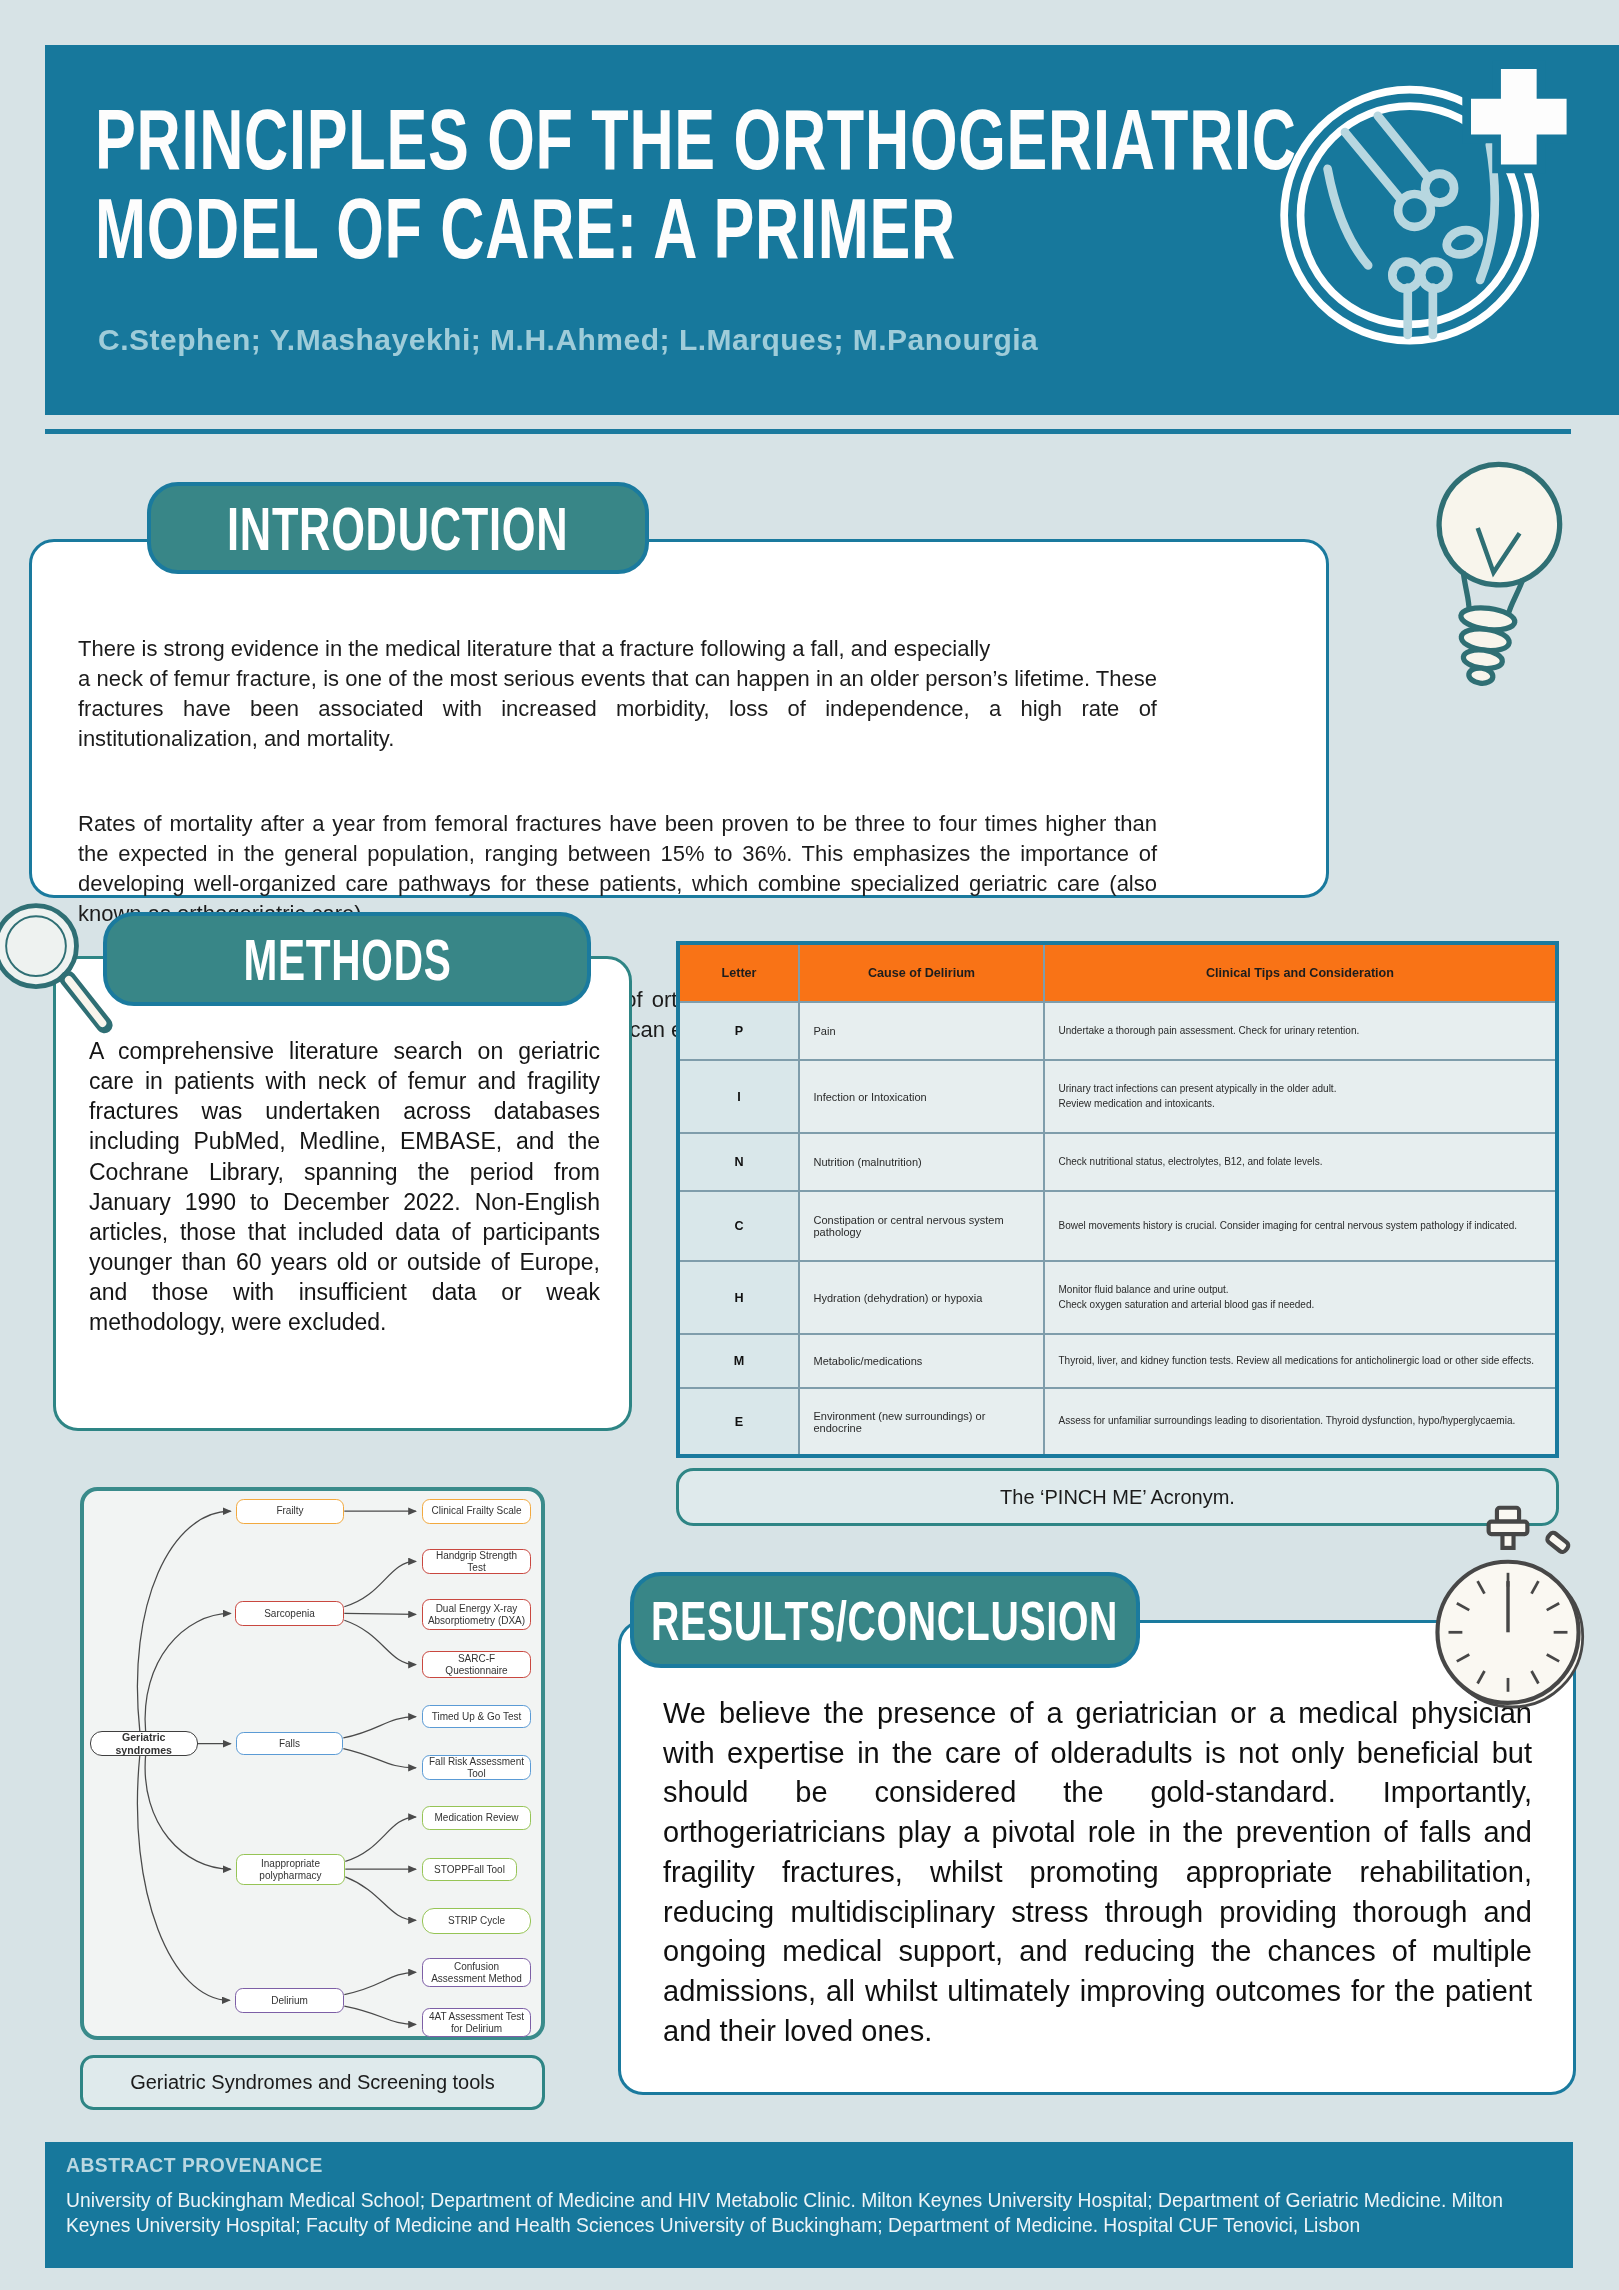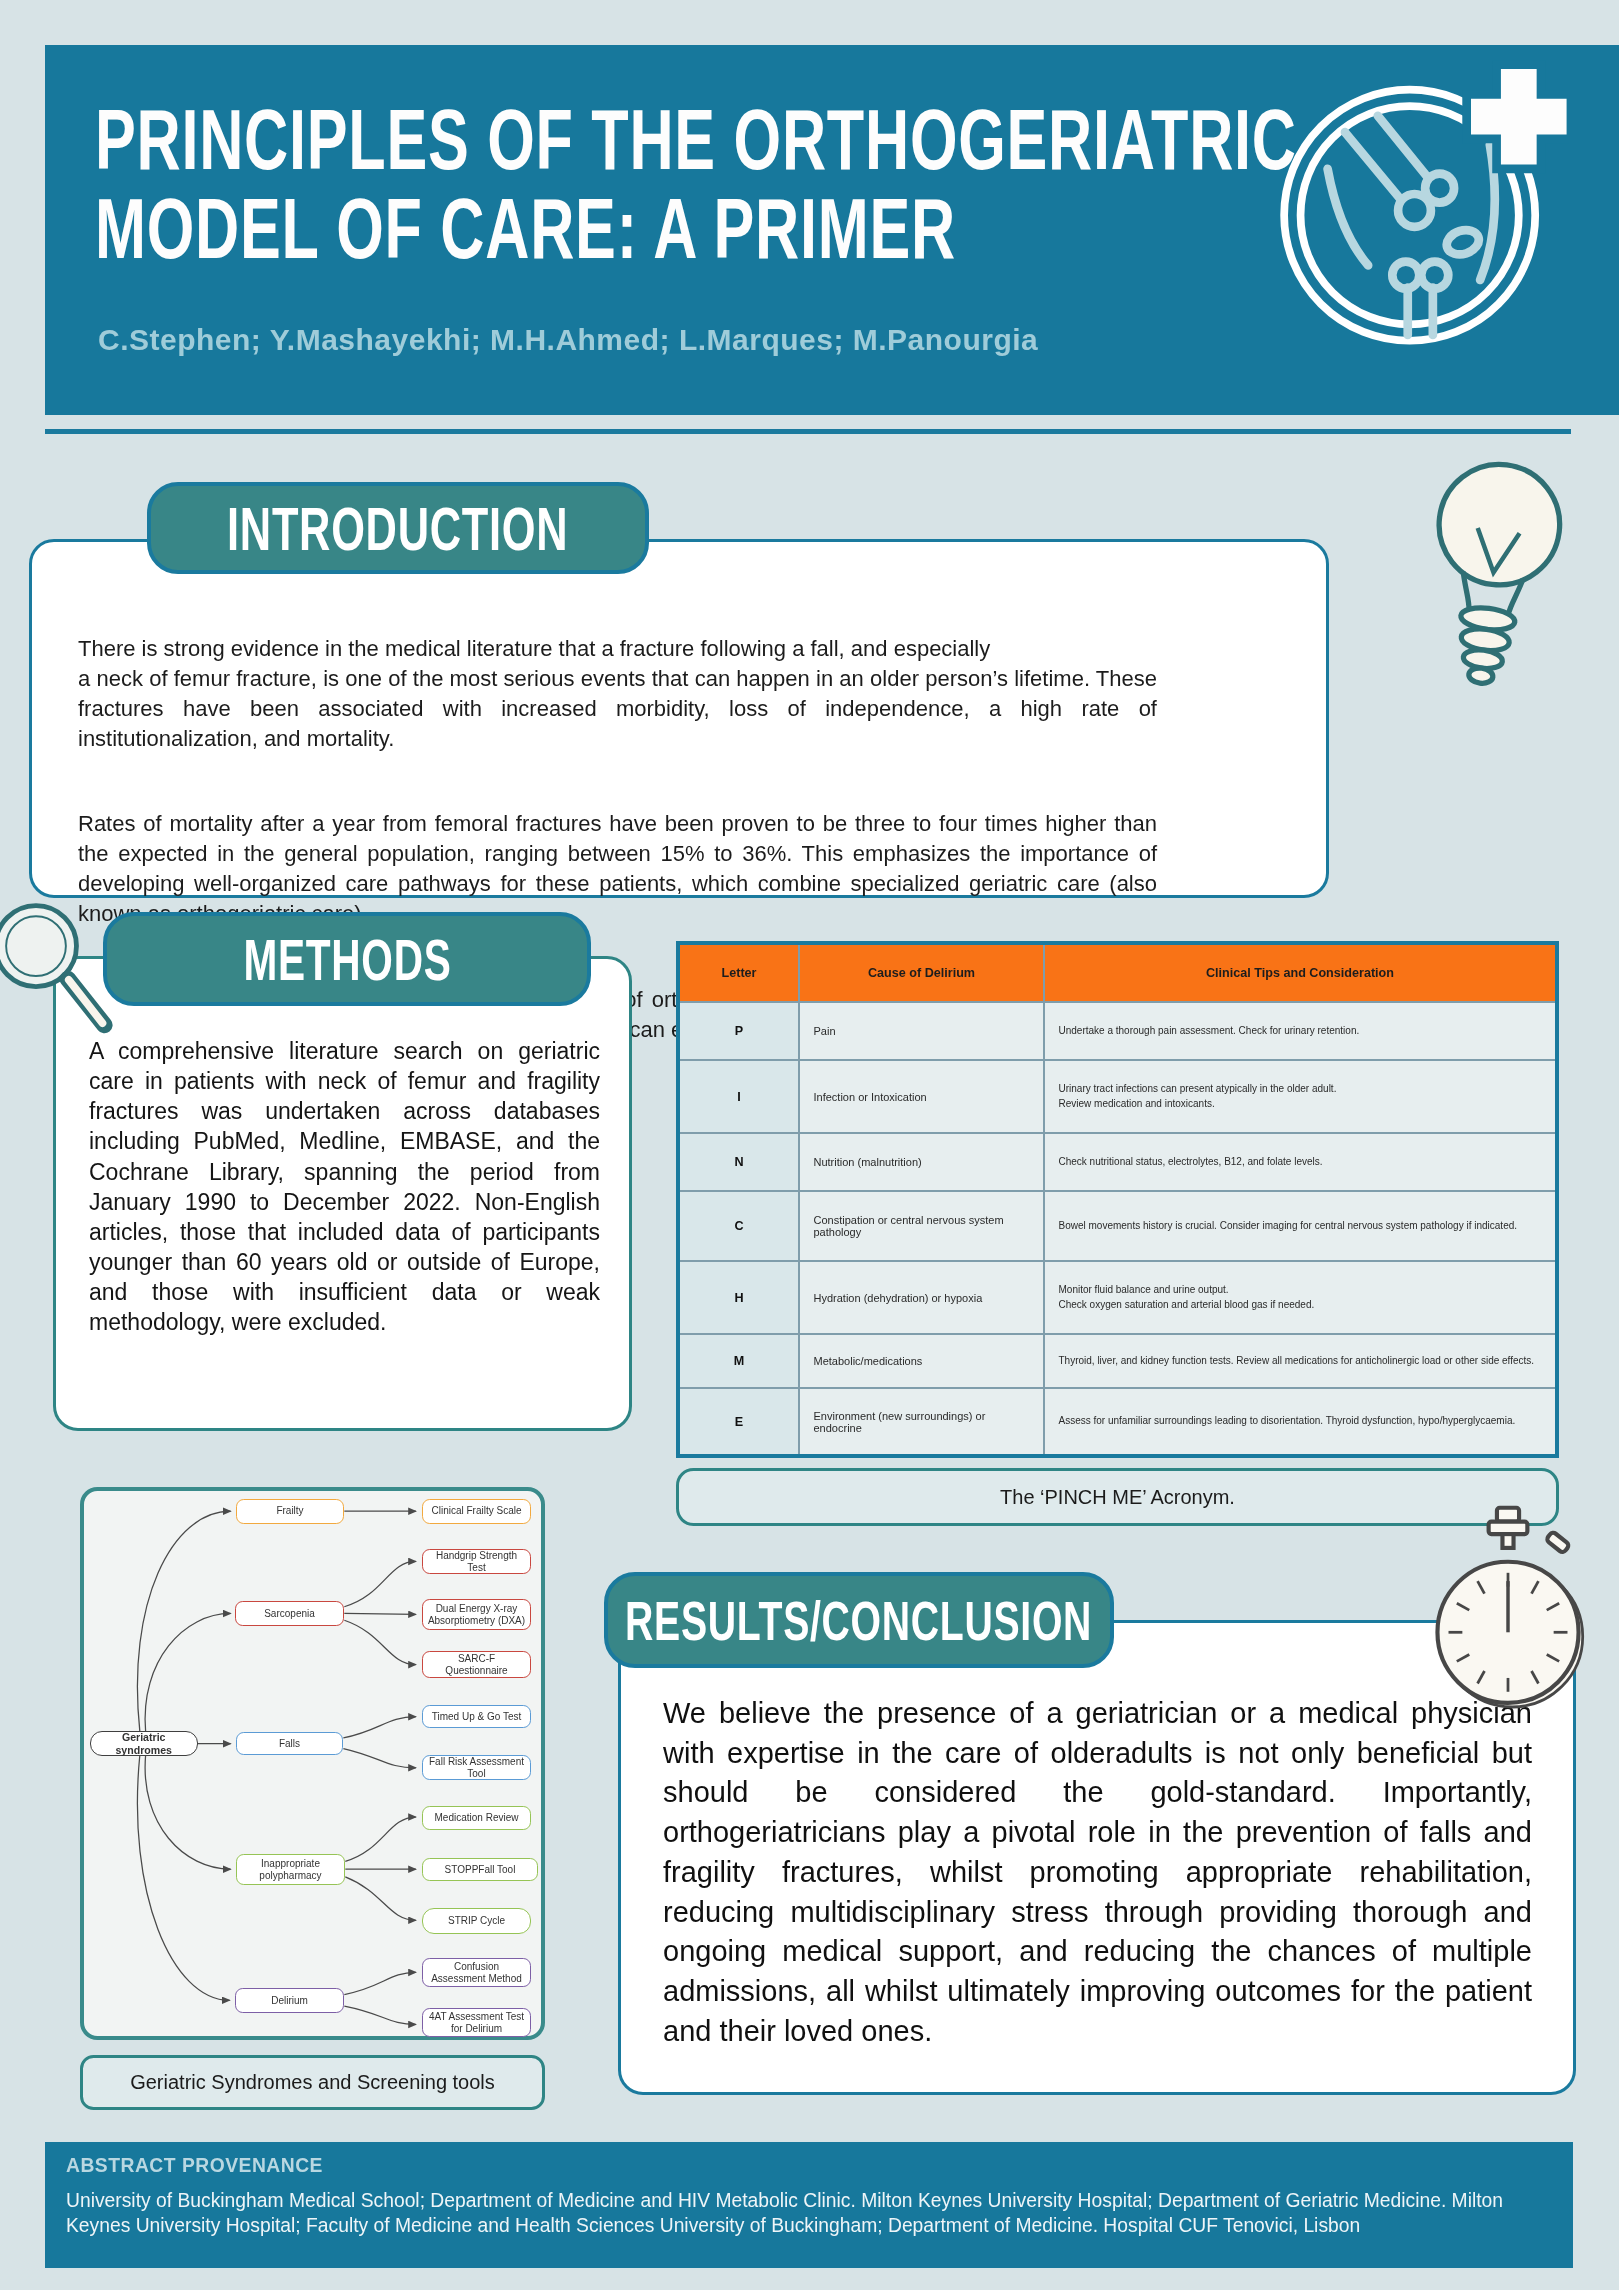--- a/index.html
+++ b/index.html
@@ -13,21 +13,21 @@
   .authors{position:absolute;left:53px;top:278px;font-size:30px;font-weight:bold;color:#9fccd9;letter-spacing:0.5px;}
   .logo{position:absolute;right:50px;top:7.7px;width:309px;height:309px;}
 
   .divider{position:absolute;left:45px;top:429px;width:1526px;height:4.8px;background:#1a7a9e;}
 
   
   .badge{position:absolute;background:#388687;border:4.8px solid #1a7a9e;border-radius:31px;display:flex;align-items:center;justify-content:center;color:#fff;z-index:6;box-sizing:border-box;}
   .badge>span{font-weight:bold;transform:scaleX(0.7);white-space:nowrap;letter-spacing:1px;}
   .badge-intro{left:103px;top:482px;width:502px;height:92px;font-size:62px;margin-left:44px;}
   .badge-methods{left:103px;top:912px;width:488px;height:94px;font-size:58px;}
-  .badge-results{left:604px;top:1572px;width:510px;height:96px;font-size:56px;}
+  .badge-results{left:630px;top:1572px;width:510px;height:96px;font-size:56px;}
 
   
   .card{position:absolute;background:#fff;border:3.9px solid #1a7a9e;border-radius:25px;box-sizing:border-box;z-index:2;}
   .card-intro{left:29px;top:539px;width:1300px;height:359px;}
   .card-methods{left:53px;top:956px;width:579px;height:475px;border-color:#2e8585;}
   .card-results{left:618px;top:1620px;width:958px;height:475px;}
 
   .intro-text{padding:62px 169px 15.4px 46px;font-size:22px;line-height:1.36;text-align:justify;color:#1c1c1c;white-space:pre-line;}
   .intro-text p{margin:0 0 26px 0;}
   .methods-text{padding:77px 29px 15.4px 33px;font-size:23px;line-height:1.31;text-align:justify;color:#151515;}
@@ -219,21 +219,21 @@
     <div class="node n-orange" style="left:342px;top:11.6px;width:109px;height:25px;">Clinical Frailty Scale</div>
     <div class="node n-red" style="left:155px;top:114px;width:109px;height:25px;">Sarcopenia</div>
     <div class="node n-red" style="left:342px;top:62px;width:109px;height:25px;">Handgrip Strength Test</div>
     <div class="node n-red" style="left:342px;top:112px;width:109px;height:31px;">Dual Energy X-ray Absorptiometry (DXA)</div>
     <div class="node n-red" style="left:342px;top:164px;width:109px;height:27px;">SARC-F Questionnaire</div>
     <div class="node n-blue" style="left:156px;top:245px;width:107px;height:23px;">Falls</div>
     <div class="node n-blue" style="left:342px;top:218px;width:109px;height:23px;">Timed Up &amp; Go Test</div>
     <div class="node n-blue" style="left:342px;top:268px;width:109px;height:25px;">Fall Risk Assessment Tool</div>
     <div class="node n-green" style="left:156px;top:367px;width:109px;height:31px;">Inappropriate polypharmacy</div>
     <div class="node n-green" style="left:342px;top:319px;width:109px;height:24px;">Medication Review</div>
-    <div class="node n-green" style="left:342px;top:371px;width:116px;height:23px;">STOPPFall Tool</div>
+    <div class="node n-green" style="left:342px;top:371px;width:95px;height:23px;">STOPPFall Tool</div>
     <div class="node n-green" style="left:342px;top:421px;width:109px;height:26px;border-radius:12px;">STRIP Cycle</div>
     <div class="node n-purple" style="left:155px;top:501px;width:109px;height:25px;">Delirium</div>
     <div class="node n-purple" style="left:342px;top:471px;width:109px;height:29px;">Confusion Assessment Method</div>
     <div class="node n-purple" style="left:342px;top:521px;width:109px;height:29px;">4AT Assessment Test for Delirium</div>
   </div>
   <div class="caption-box caption-flow">Geriatric Syndromes and Screening tools</div>
 
   <div class="badge badge-results">
     <span>RESULTS/CONCLUSION</span>
   </div>

